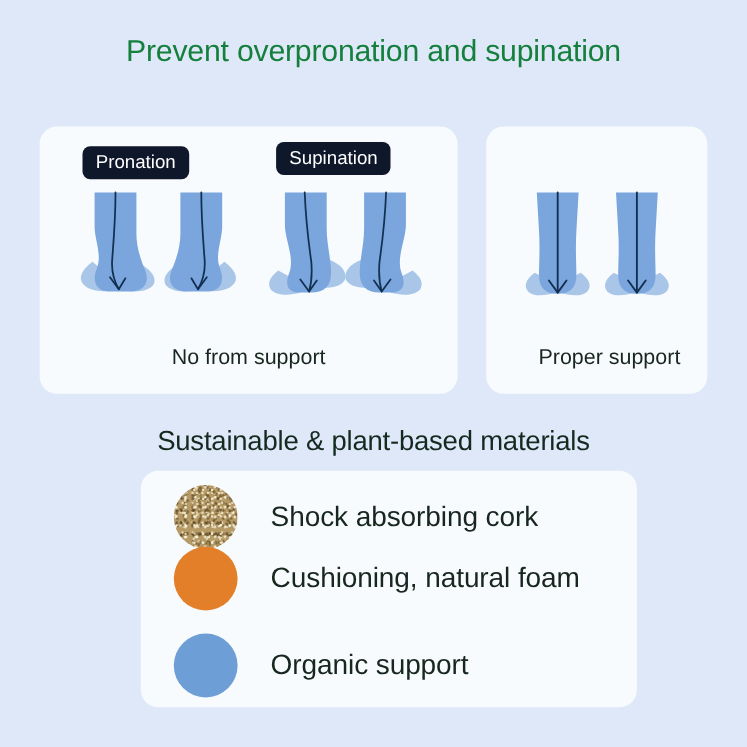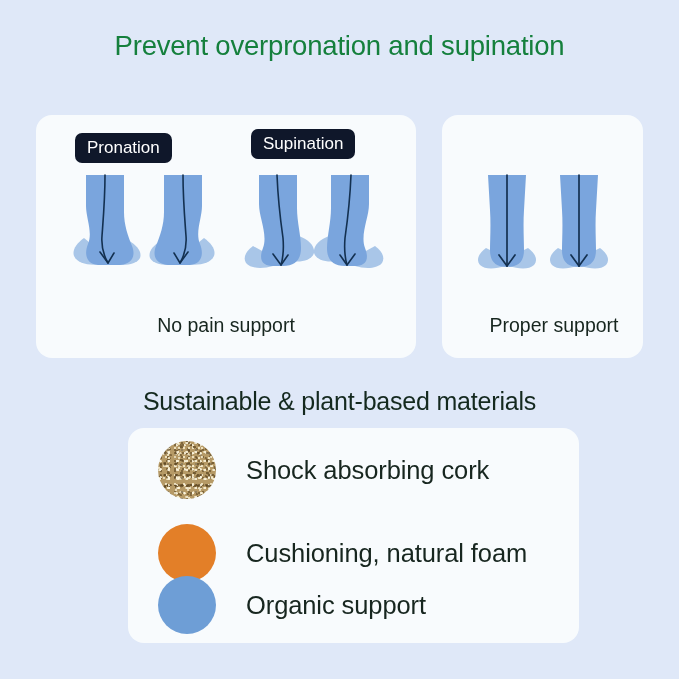--- a/index.html
+++ b/index.html
@@ -131,21 +131,21 @@
     list-style: none;
   }
   .material-item {
     position: absolute;
     left: 30px;
     display: flex;
     align-items: center;
     height: 58px;
   }
   .material-item:nth-child(1) { top: 13px; }
-  .material-item:nth-child(2) { top: 96px; }
+  .material-item:nth-child(2) { top: 69px; }
   .material-item:nth-child(3) { top: 148px; }
 
   .swatch {
     width: 58px;
     height: 58px;
     border-radius: 50%;
     flex: 0 0 auto;
   }
   .swatch-cork {
     background-color: #b69a66;
@@ -243,21 +243,21 @@
     </g>
     <g>
       <path d="M88,78 C80,84 78,90 82,95 C87,100 98,99 107,96 L108,88 Z" fill="#a9c6e8"></path>
       <path d="M130,78 C138,84 140,90 136,95 C131,100 120,99 111,96 L110,88 Z" fill="#a9c6e8"></path>
       <path d="M90,5 L128,5 L126,40 C125,56 126,70 126,80 C126,92 120,97 109,97 C98,97 92,92 92,80 C92,70 93,56 92,40 Z" fill="#7aa5dd"></path>
       <path d="M109,5 L109,96" stroke="#133050" stroke-width="1.7" fill="none" stroke-linecap="round"></path>
       <path d="M101,85 L109,96 L117,85" stroke="#133050" stroke-width="1.7" fill="none" stroke-linecap="round" stroke-linejoin="round"></path>
     </g>
   </svg>
 
-  <div class="caption" id="caption-no-support">No pain support</div>
+  <div class="caption" id="caption-no-support">No from support</div>
   <div class="caption" id="caption-proper-support">Proper support</div>
 
   <div class="section-heading">Sustainable &amp; plant-based materials</div>
 
   <div class="card" id="card-materials"></div>
 
   <ul id="materials-list">
     <li class="material-item">
       <span class="swatch swatch-cork"></span>
       <span class="material-label">Shock absorbing cork</span>

